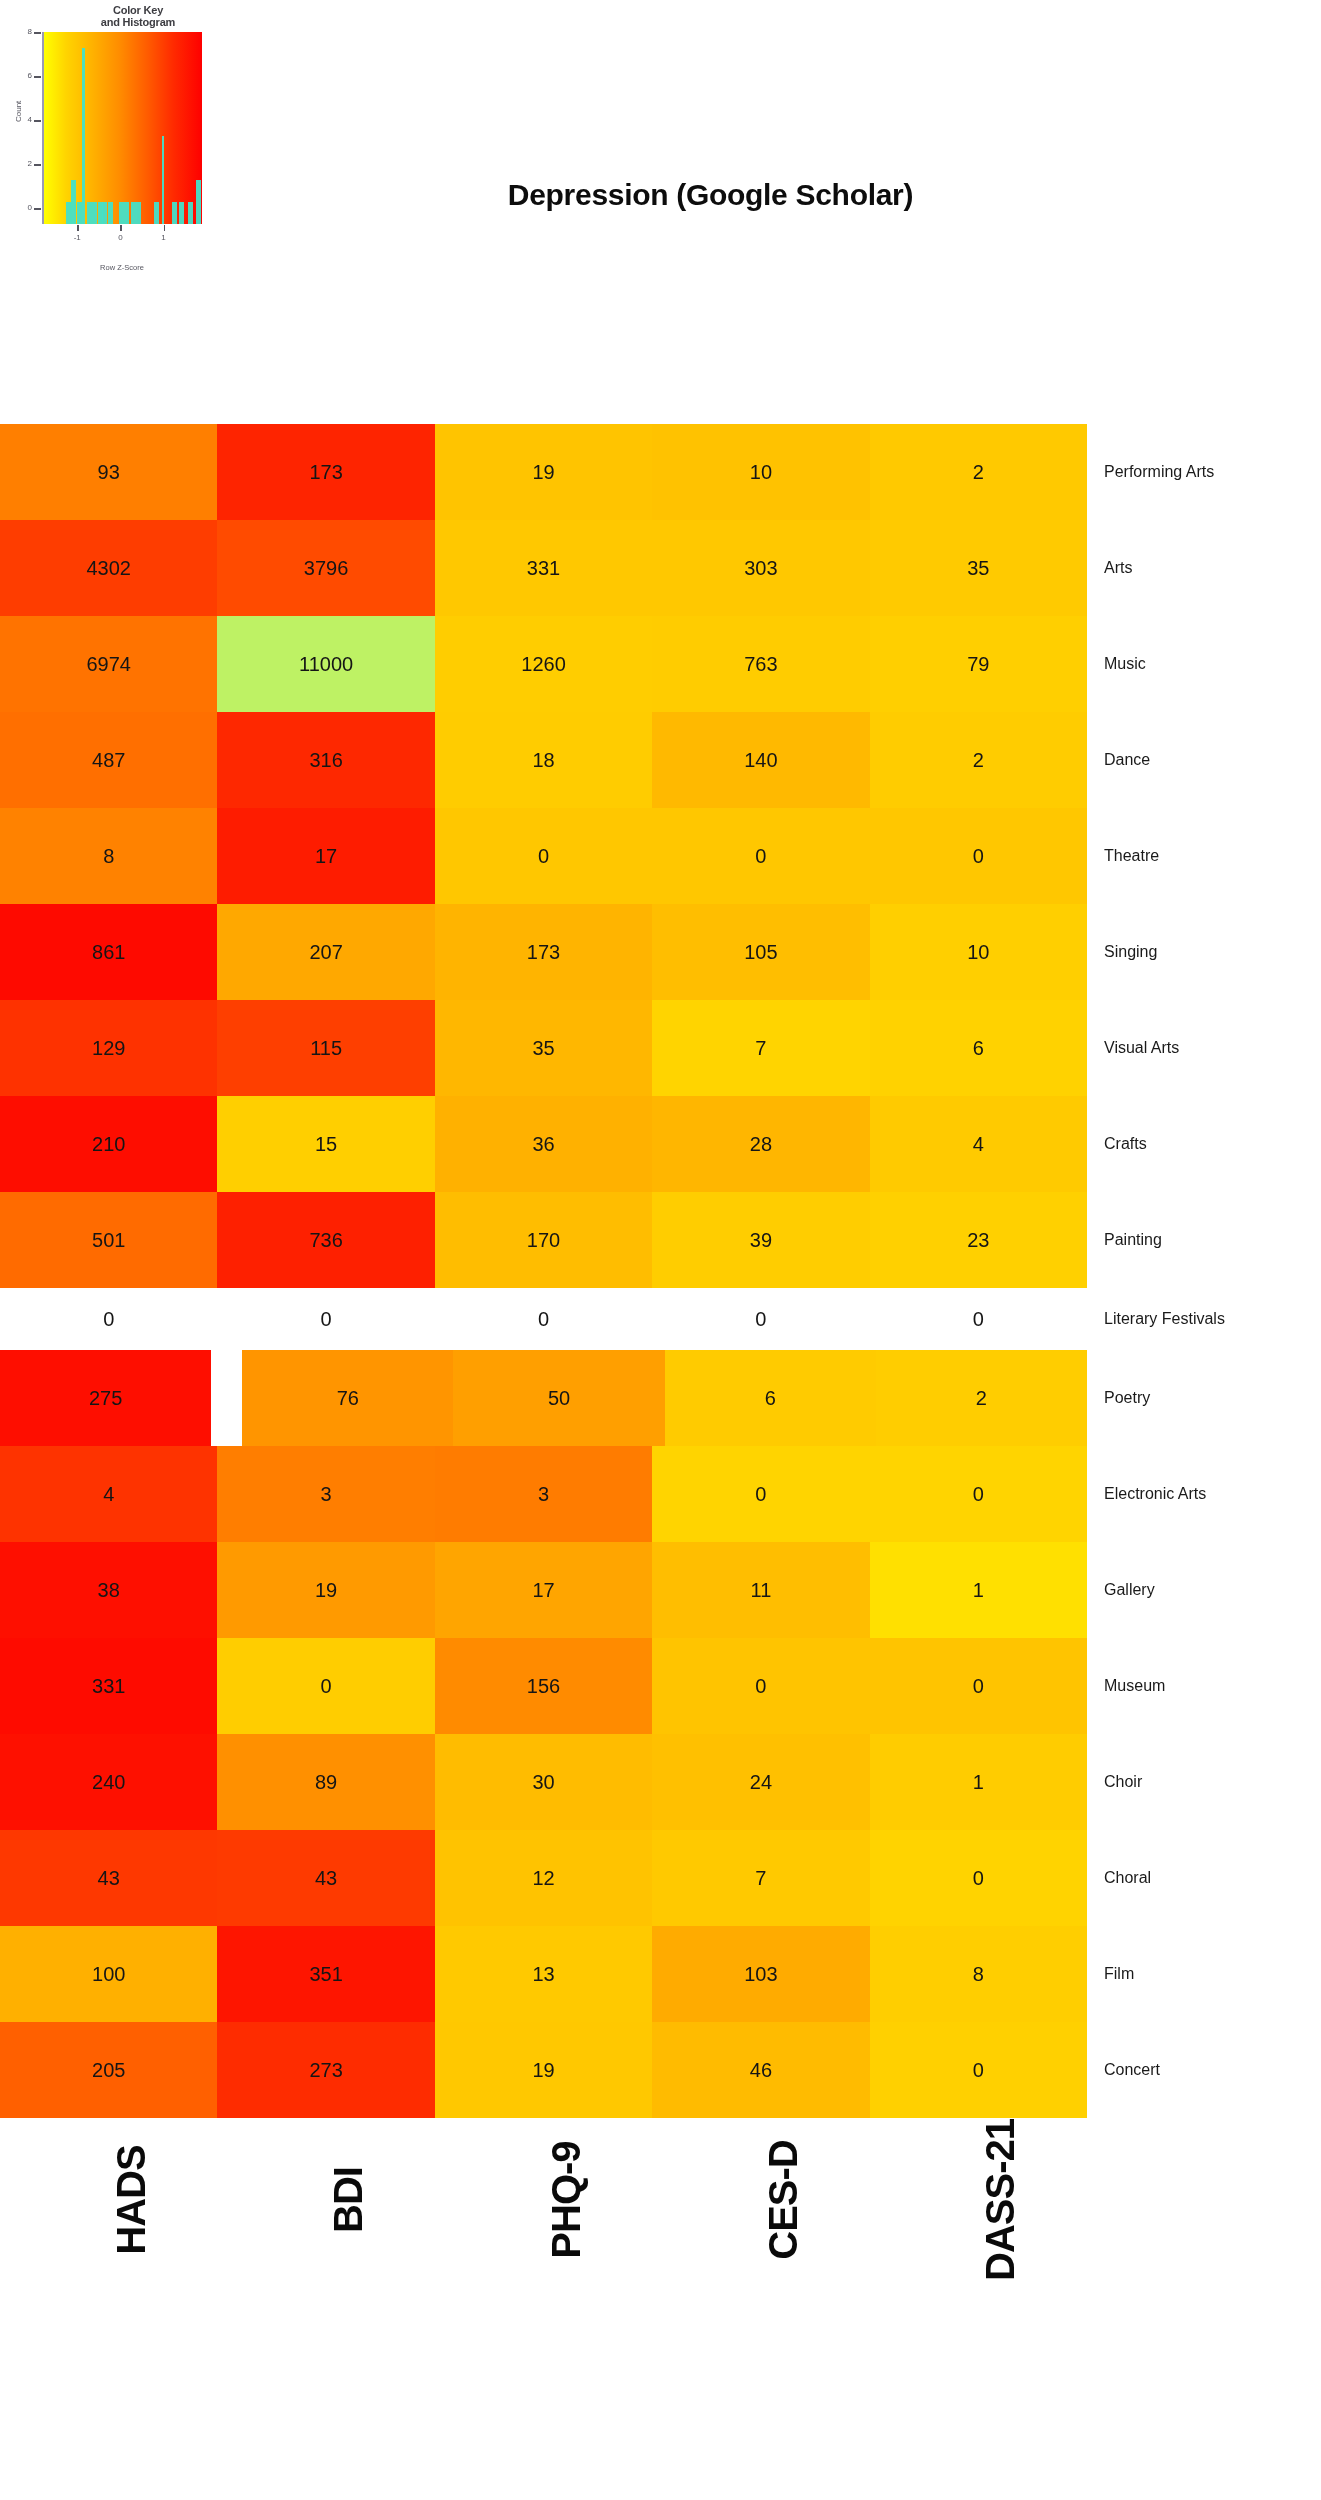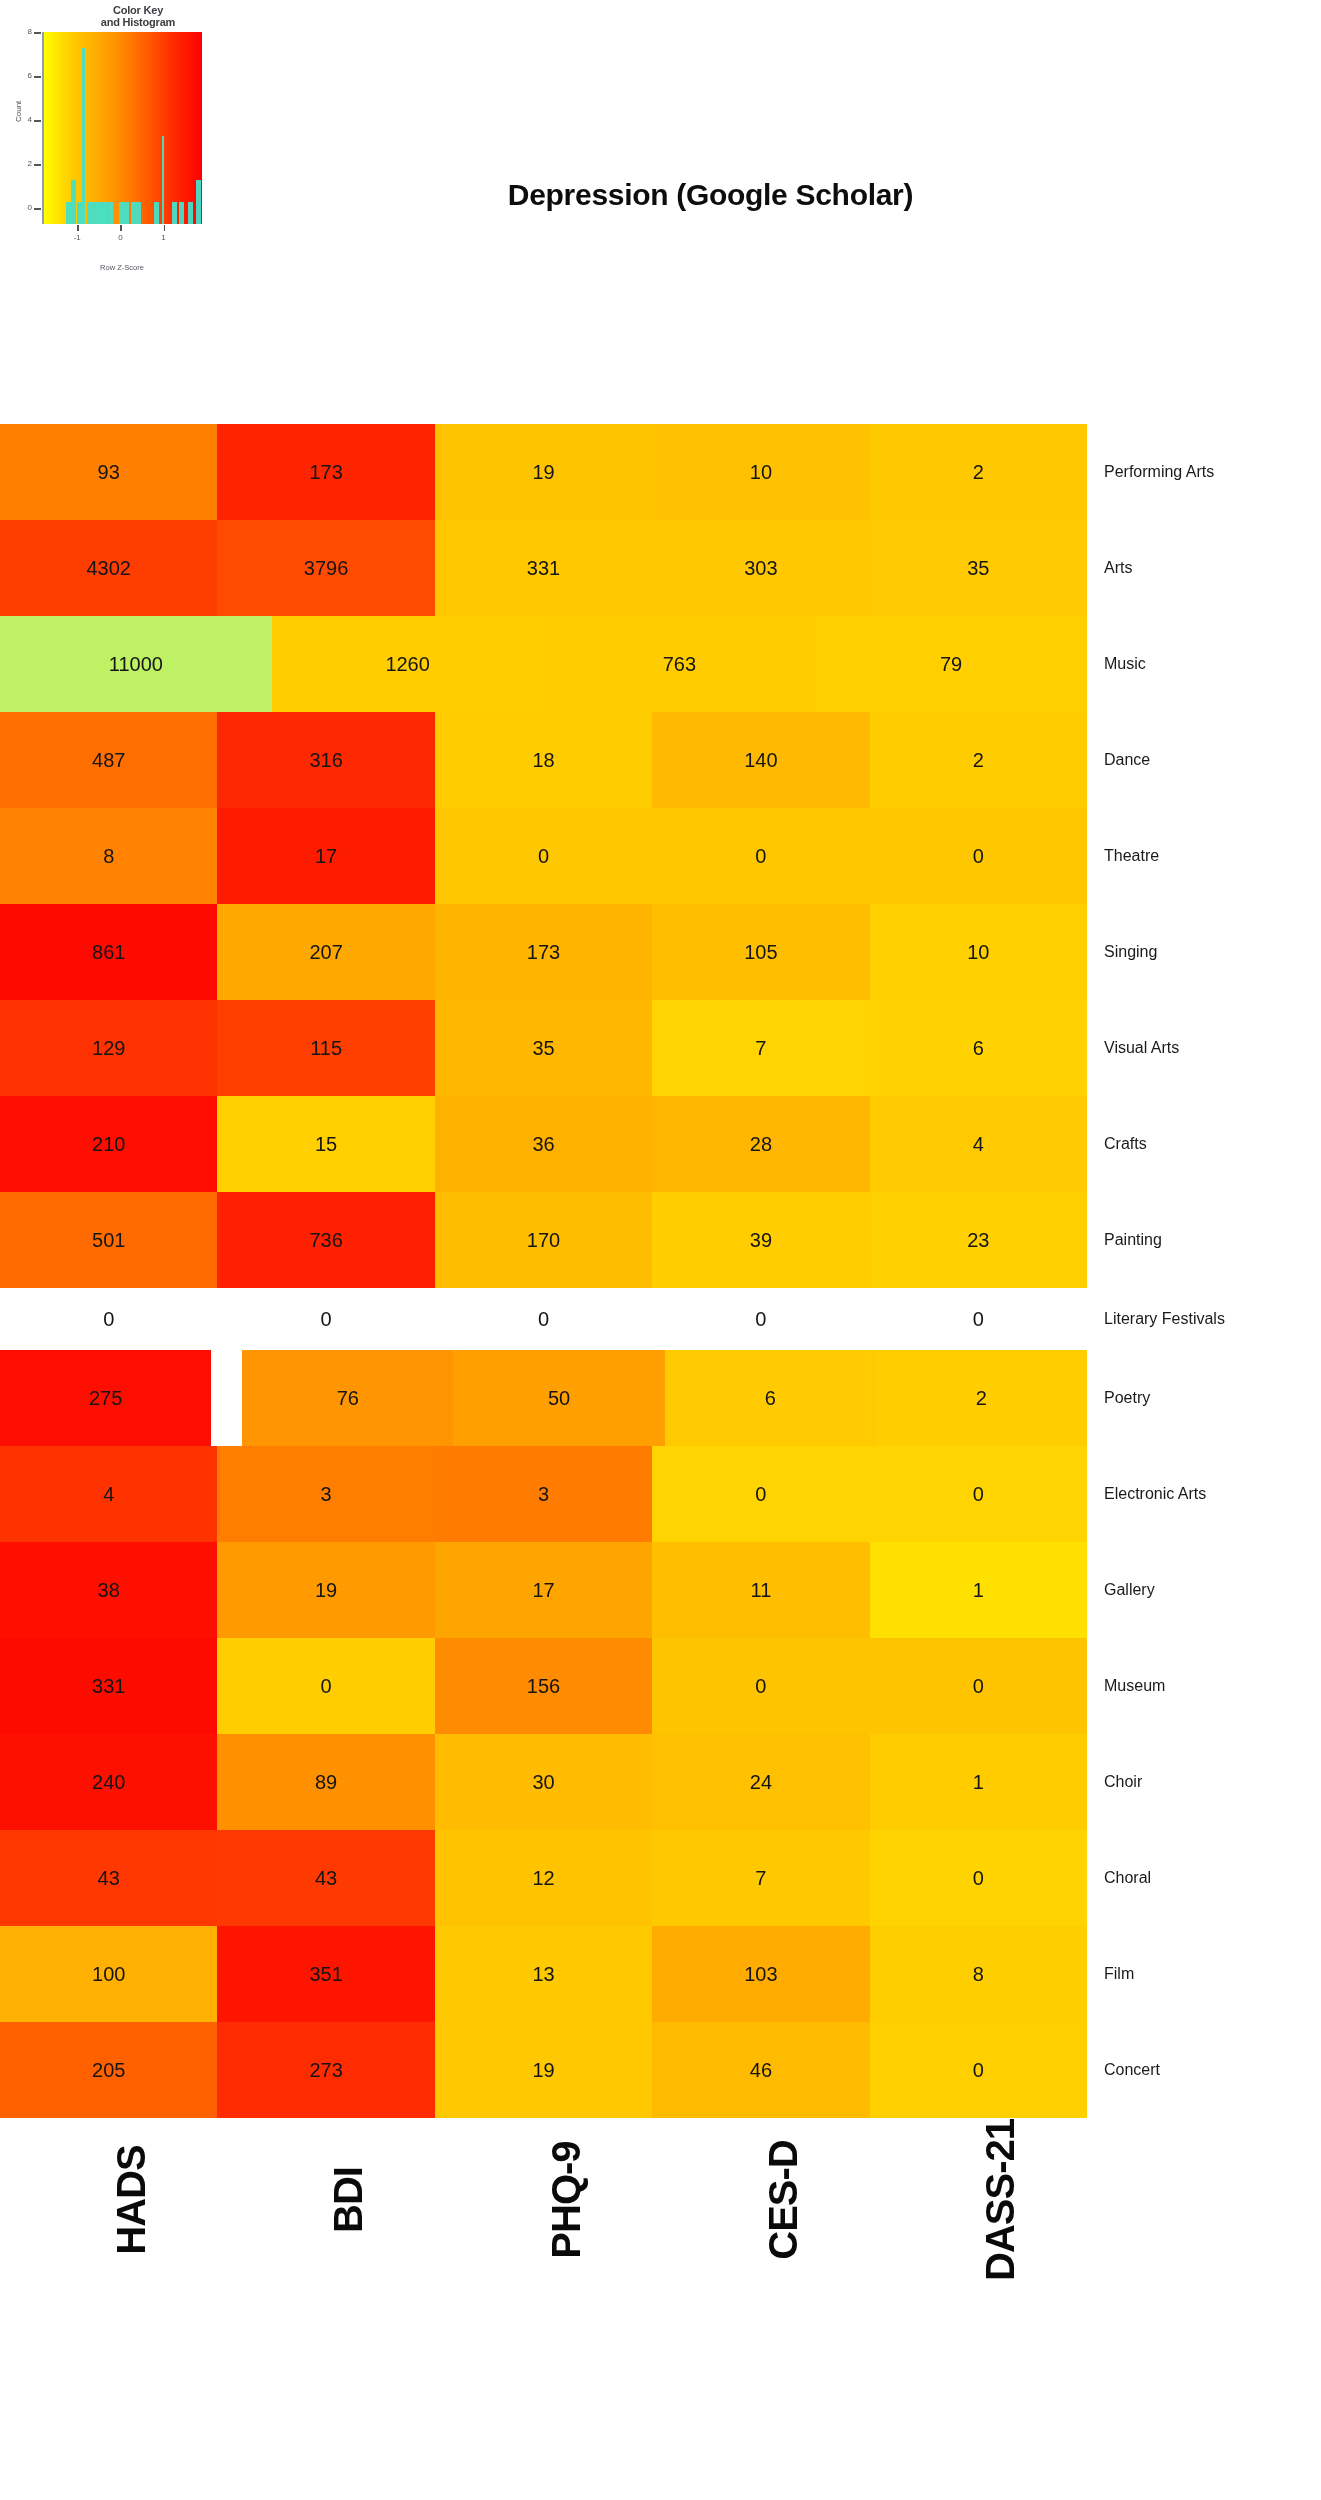--- a/index.html
+++ b/index.html
@@ -259,20 +259,21 @@
       <div class="hm-cell" style="background: rgb(255, 201, 0);">2</div>
     </div>
     <div class="hm-row">
       <div class="hm-cell" style="background: rgb(254, 61, 0);">4302</div>
       <div class="hm-cell" style="background: rgb(255, 75, 0);">3796</div>
       <div class="hm-cell" style="background: rgb(255, 200, 0);">331</div>
       <div class="hm-cell" style="background: rgb(255, 200, 0);">303</div>
       <div class="hm-cell" style="background: rgb(255, 202, 0);">35</div>
     </div>
     <div class="hm-row">
+      <div class="hm-cell" style="background: rgb(255, 115, 0);">6974</div>
       <div class="hm-cell" style="background: #bef264;">11000</div>
       <div class="hm-cell" style="background: rgb(255, 205, 0);">1260</div>
       <div class="hm-cell" style="background: rgb(255, 204, 0);">763</div>
       <div class="hm-cell" style="background: rgb(255, 207, 0);">79</div>
     </div>
     <div class="hm-row">
       <div class="hm-cell" style="background: rgb(255, 111, 0);">487</div>
       <div class="hm-cell" style="background: rgb(254, 40, 0);">316</div>
       <div class="hm-cell" style="background: rgb(255, 204, 0);">18</div>
       <div class="hm-cell" style="background: rgb(255, 185, 0);">140</div>

